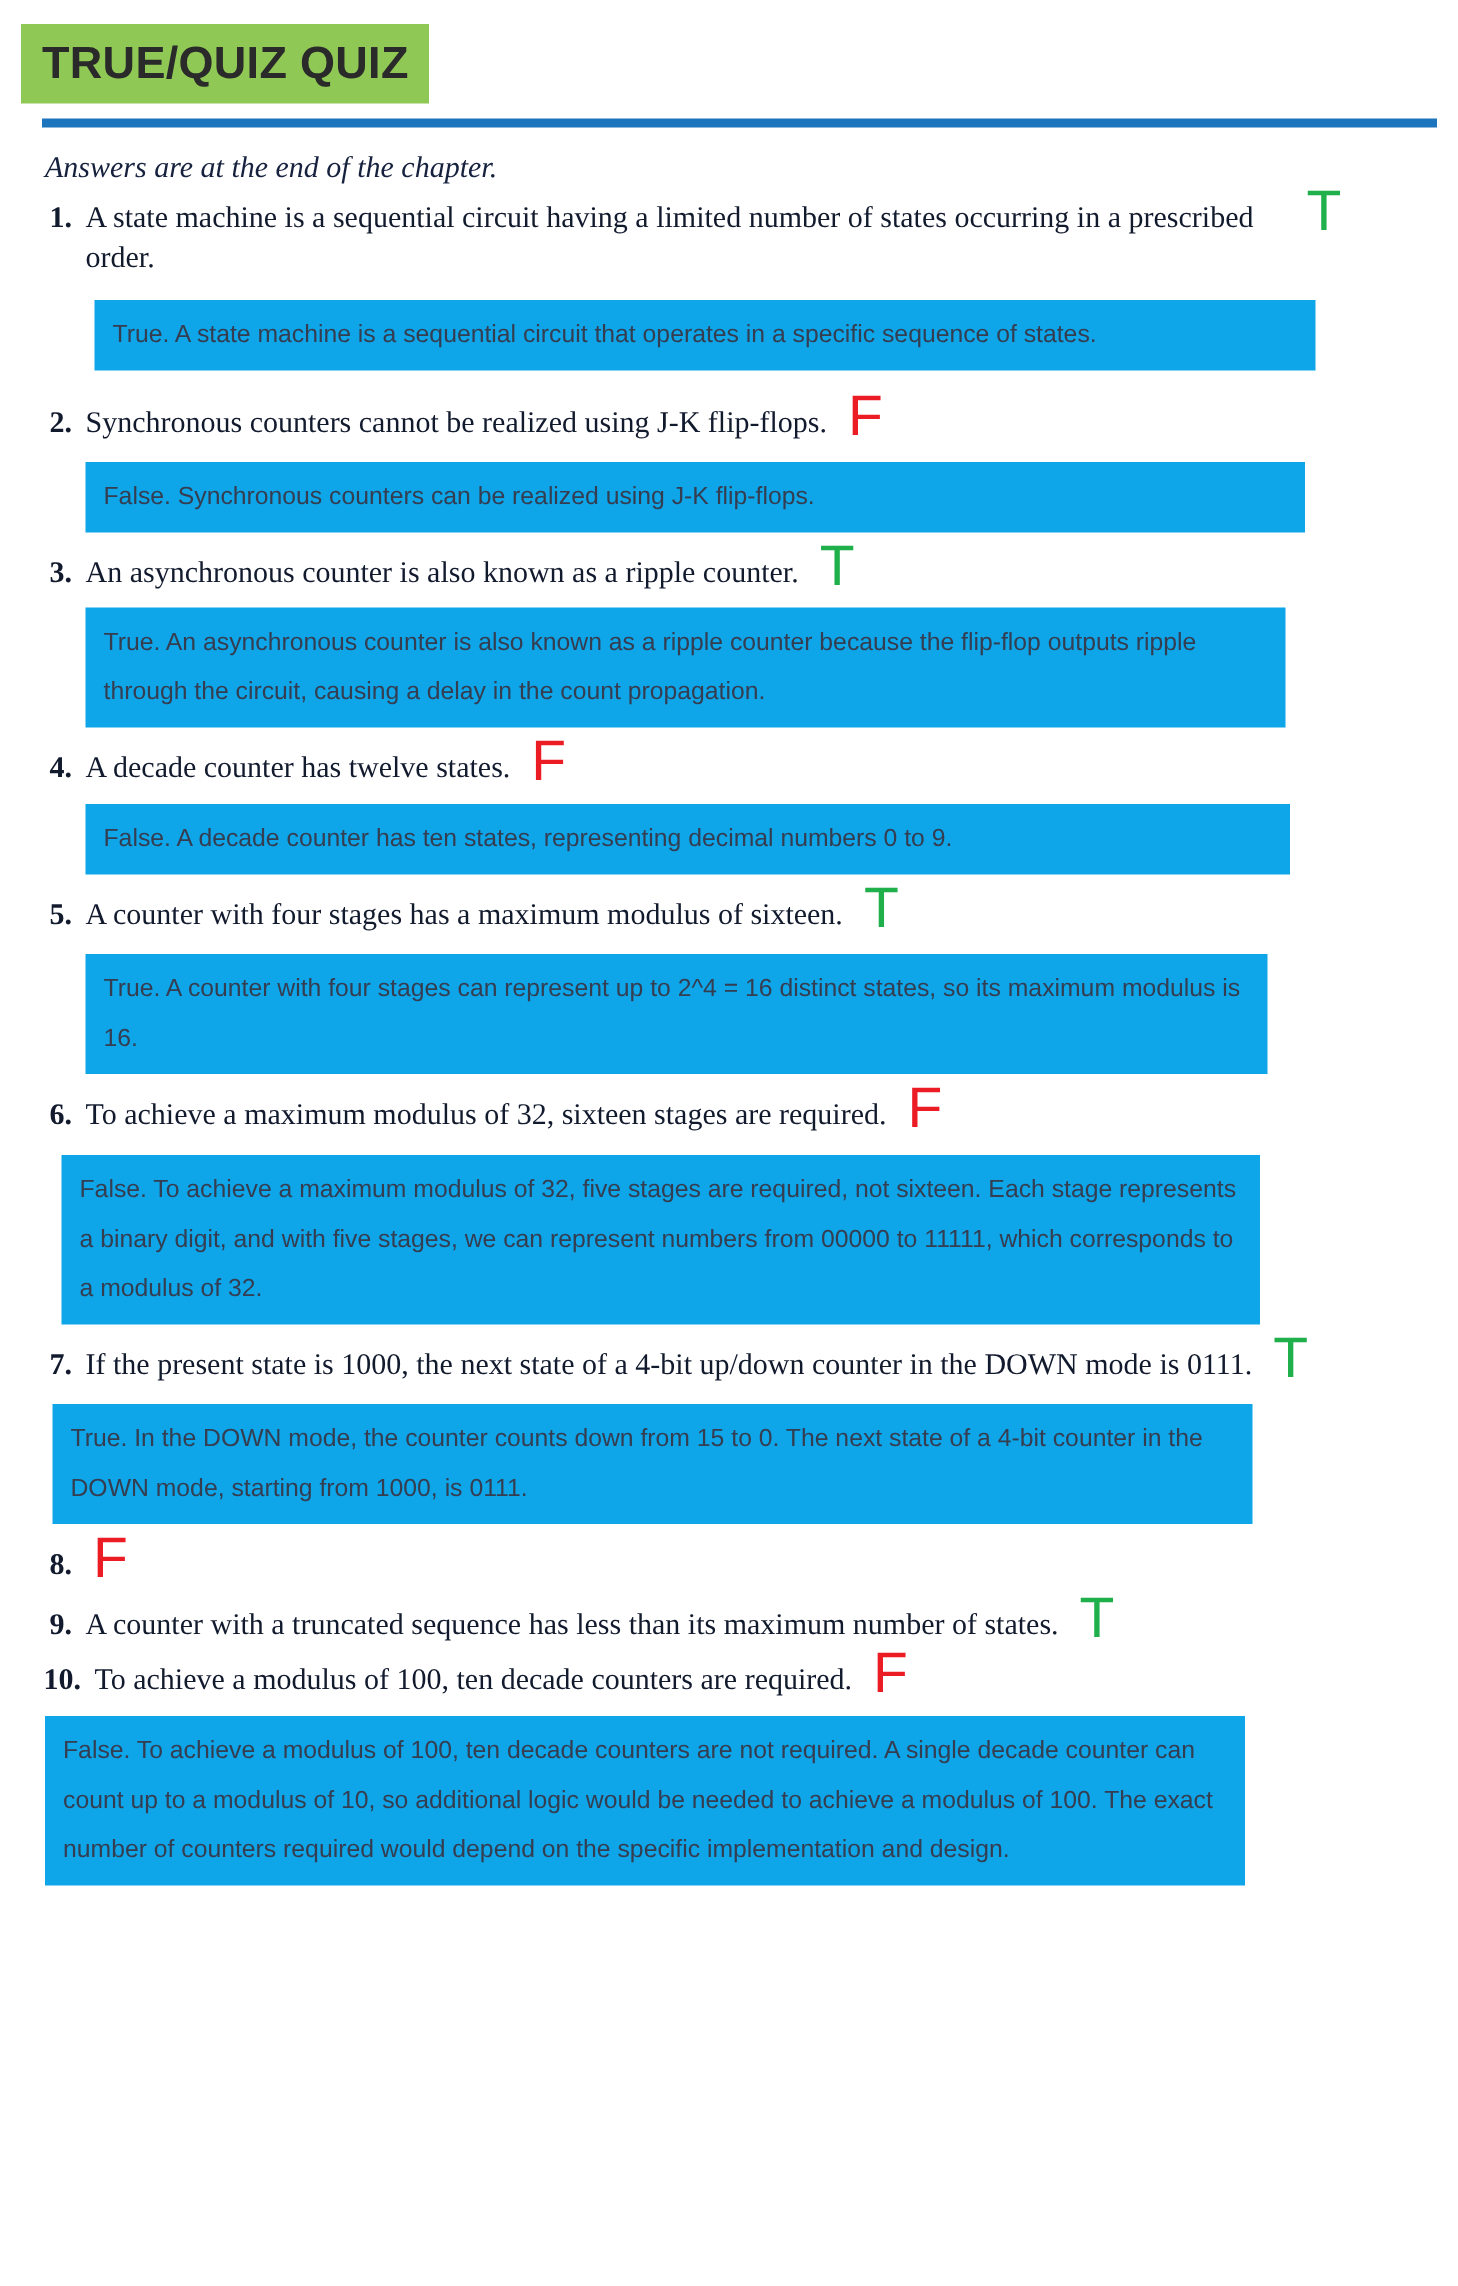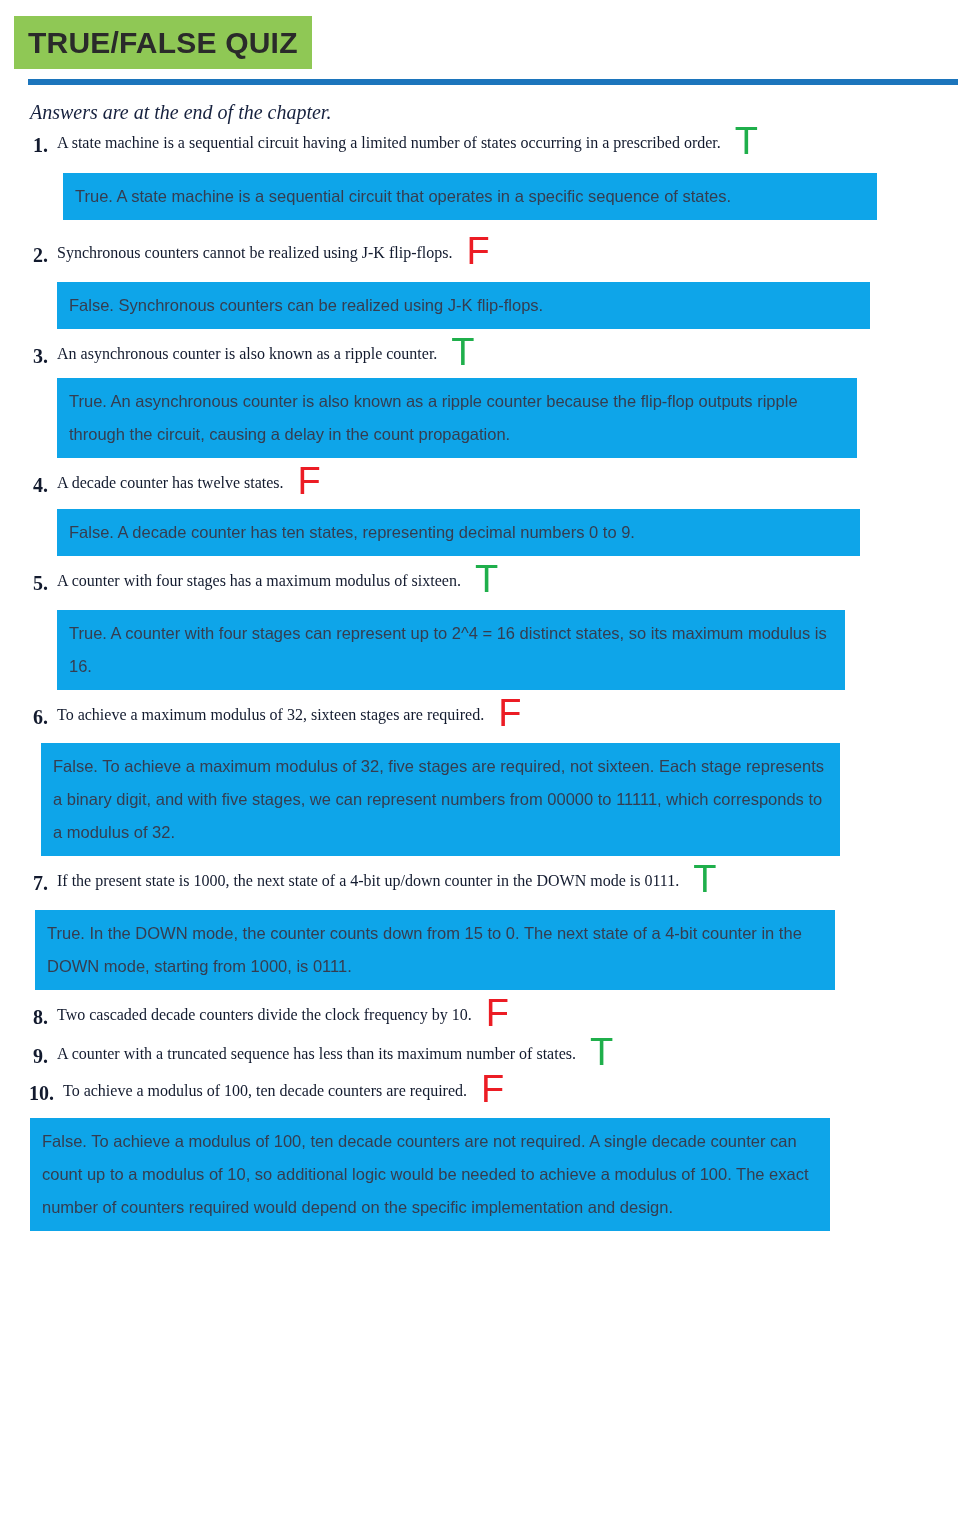--- a/index.html
+++ b/index.html
@@ -68,21 +68,21 @@
     font-family: "Liberation Serif", serif;
     font-weight: bold;
     font-size: 20px;
     color: #121A2E;
     text-align: right;
     flex: 0 0 auto;
     line-height: 1.35;
   }
   .q-text {
     font-family: "Liberation Serif", serif;
-    font-size: 16px;
+    font-size: 20px;
     color: #121A2E;
     line-height: 1.35;
     flex: 0 1 auto;
     padding-left: 9px;
   }
   .mark {
     font-family: "Liberation Sans", sans-serif;
     font-weight: normal;
     font-size: 38px;
     line-height: 0.72;
@@ -105,21 +105,21 @@
     box-sizing: border-box;
     font-stretch: condensed;
   }
 </style>
 </head>
 <body>
 
 <div class="page">
 
   <div class="header-wrap">
-    <div class="title-badge">TRUE/FALSE QUIZ</div>
+    <div class="title-badge">TRUE/QUIZ QUIZ</div>
     <div class="rule"></div>
   </div>
 
   <div class="intro">Answers are at the end of the chapter.</div>
 
   <div class="items" id="items-container">
       <div class="item">
         <div class="q-row" style="margin-left: 14px; margin-bottom: 14px;">
           <div class="q-num" style="width: 34px;">1.</div>
           <div class="q-text" style="max-width: 800px;">A state machine is a sequential circuit having a limited number of states occurring in a prescribed order.</div>
@@ -171,21 +171,20 @@
         <div class="q-row" style="margin-left: 14px; margin-bottom: 12px;">
           <div class="q-num" style="width: 34px;">7.</div>
           <div class="q-text" style="max-width: 880px;">If the present state is 1000, the next state of a 4-bit up/down counter in the DOWN mode is 0111.</div>
           <div class="mark t">T</div>
         </div>
         <div class="answer" style="margin-left: 35px; width: 800px; margin-bottom: 14px;">True. In the DOWN mode, the counter counts down from 15 to 0. The next state of a 4-bit counter in the DOWN mode, starting from 1000, is 0111.</div>
       </div>
       <div class="item">
         <div class="q-row" style="margin-left: 14px; margin-bottom: 12px;">
           <div class="q-num" style="width: 34px;">8.</div>
-          <div class="q-text" style="max-width: 800px;">Two cascaded decade counters divide the clock frequency by 10.</div>
           <div class="mark f">F</div>
         </div>
       </div>
       <div class="item">
         <div class="q-row" style="margin-left: 14px; margin-bottom: 10px;">
           <div class="q-num" style="width: 34px;">9.</div>
           <div class="q-text" style="max-width: 800px;">A counter with a truncated sequence has less than its maximum number of states.</div>
           <div class="mark t">T</div>
         </div>
       </div>

